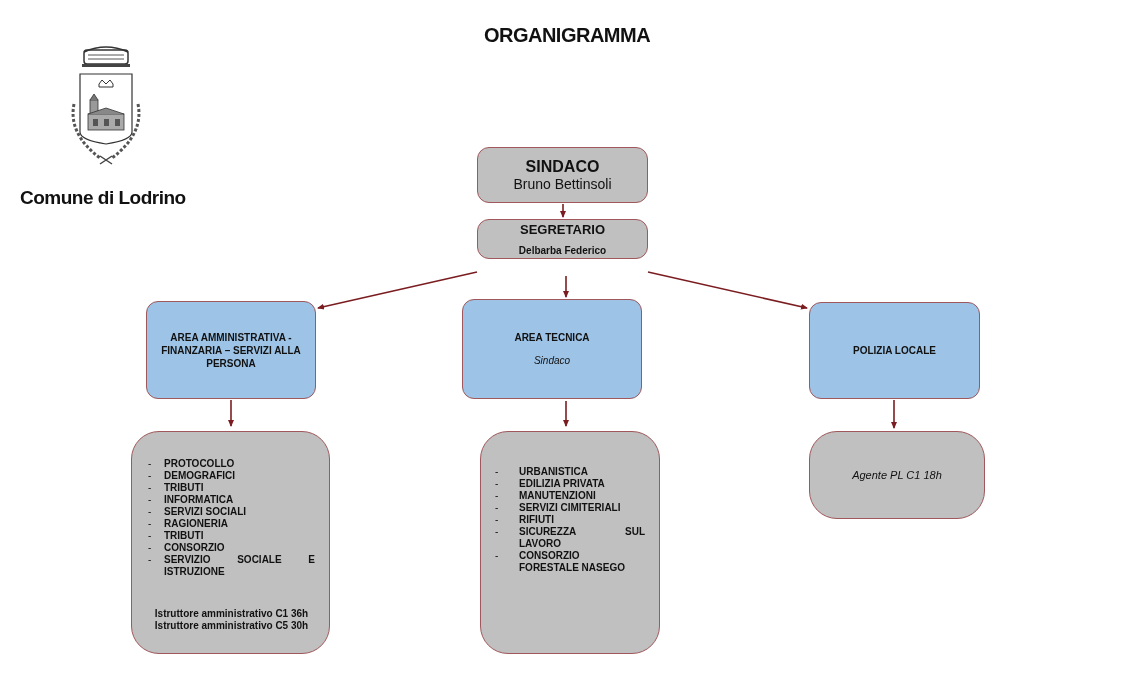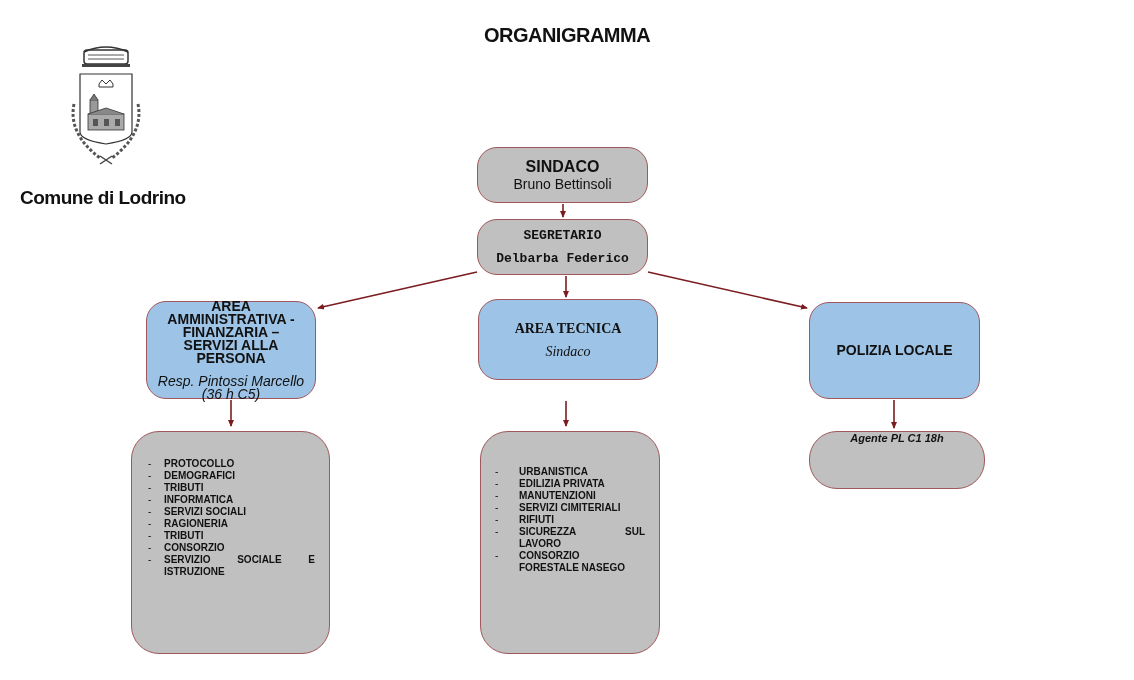--- a/index.html
+++ b/index.html
@@ -2,42 +2,42 @@
 <html><head>
 <meta charset="utf-8">
 <style>
   html, body { margin:0; padding:0; background:#ffffff; }
   body { width:1134px; height:680px; position:relative; overflow:hidden;
          font-family:"Liberation Sans", sans-serif; color:#111; }
   .title { position:absolute; left:0; width:1134px; top:24px; text-align:center;
            font-weight:bold; font-size:20px; letter-spacing:-0.5px; }
   .logo { position:absolute; left:60px; top:44px; width:92px; height:126px; }
   .comune { position:absolute; left:20px; top:187px; font-weight:bold; font-size:19px; letter-spacing:-0.5px; }
-  .box { position:absolute; box-sizing:border-box; border:1px solid #a0585c; border-radius:20px;
+  .box { position:absolute; box-sizing:border-box; border:1px solid #a0585c; border-radius:12px;
          display:flex; flex-direction:column; align-items:center; justify-content:center; text-align:center; }
   .grey { background:#c0c0c0; }
   .blue { background:#9dc3e6; }
   .box.sindaco { left:477px; top:147px; width:171px; height:56px; }
-  .box.segr { left:477px; top:219px; width:171px; height:56px; font-family:Liberation Mono, monospace; }
+  .box.segr { left:477px; top:219px; width:171px; height:40px; font-family:Liberation Sans, sans-serif; }
   .sindaco .t1 { font-weight:bold; font-size:16px; }
   .sindaco .t2 { font-size:14px; }
   .segr .t1 { font-weight:bold; font-size:13px; margin-bottom:8px; }
-  .segr .t2 { font-weight:bold; font-size:13px;text-align:right; }
-  .area { font-size:14px; }
+  .segr .t2 { font-weight:bold; font-size:10px;text-align:right; }
+  .area { font-size:10px; }
   .area .h { font-weight:bold; line-height:13px; }
   .area .s { font-style:italic; line-height:13px; margin-top:10px; }
   .box.amm { left:146px; top:301px; width:170px; height:98px; padding:0 10px; }
-  .box.tec { left:478px; top:299px; width:180px; height:81px;font-family:Liberation Serif, serif; }
+  .box.tec { left:462px; top:299px; width:180px; height:100px; }
   .box.pol { left:809px; top:302px; width:171px; height:97px; padding:0 0; }
   .list-box { position:absolute; box-sizing:border-box; border:1px solid #a0585c; border-radius:28px;
               background:#c0c0c0; font-size:10px; font-weight:bold; }
   .box1 { left:131px; top:431px; width:199px; height:223px; padding:26px 14px 0 16px; }
   .box2 { left:480px; top:431px; width:180px; height:223px; padding:34px 14px 0 14px; }
-  .box3 { left:809px; top:431px; width:176px; height:58px; justify-content:center; display:flex;
-          font-style:italic; font-weight:bold; font-size:11px; }
+  .box3 { left:809px; top:431px; width:176px; height:88px; justify-content:center; align-items:center; display:flex;
+          font-style:italic; font-weight:normal; font-size:11px; }
   ul.items { list-style:none; margin:0; padding:0; }
   ul.items li { position:relative; line-height:12px; }
   .box1 ul.items li { padding-left:16px; }
   .box2 ul.items li { padding-left:24px; }
   ul.items li .dash { position:absolute; left:0; top:0; font-weight:normal; }
   .justify { display:flex; justify-content:space-between; }
   .staff { text-align:center; margin-top:30px; line-height:12px; }
   .box2 .staff { margin-top:14px; }
   svg.lines { position:absolute; left:0; top:0; }
 </style>
@@ -92,21 +92,20 @@
   <div class="t2">Bruno Bettinsoli</div>
 </div>
 
 <div class="box grey segr">
   <div class="t1">SEGRETARIO</div>
   <div class="t2">Delbarba Federico</div>
 </div>
 
 <div class="box blue area amm">
   <div class="h">AREA AMMINISTRATIVA - FINANZARIA – SERVIZI ALLA PERSONA</div>
-  <div class="s">Resp. Pintossi Marcello (36 h C5)</div>
 </div>
 
 <div class="box blue area tec">
   <div class="h">AREA TECNICA</div>
   <div class="s">Sindaco</div>
 </div>
 
 <div class="box blue area pol">
   <div class="h">POLIZIA LOCALE</div>
 </div>
@@ -124,20 +123,24 @@
     <li>
         <span class="dash">-</span>
       <div class="justify">
           <span>SERVIZIO</span>
           <span>SOCIALE</span>
           <span>E</span>
         </div>
       <div>ISTRUZIONE</div>
     </li>
   </ul>
+  <div class="staff">
+    <div>Istruttore amministrativo C1 36h</div>
+    <div>Istruttore amministrativo C5 30h</div>
+  </div>
 </div>
 
 <div class="list-box box2">
   <ul class="items">
     <li><span class="dash">-</span><span>URBANISTICA</span></li>
     <li><span class="dash">-</span><span>EDILIZIA PRIVATA</span></li>
     <li><span class="dash">-</span><span>MANUTENZIONI</span></li>
     <li><span class="dash">-</span><span>SERVIZI CIMITERIALI</span></li>
     <li><span class="dash">-</span><span>RIFIUTI</span></li>
     <li>

